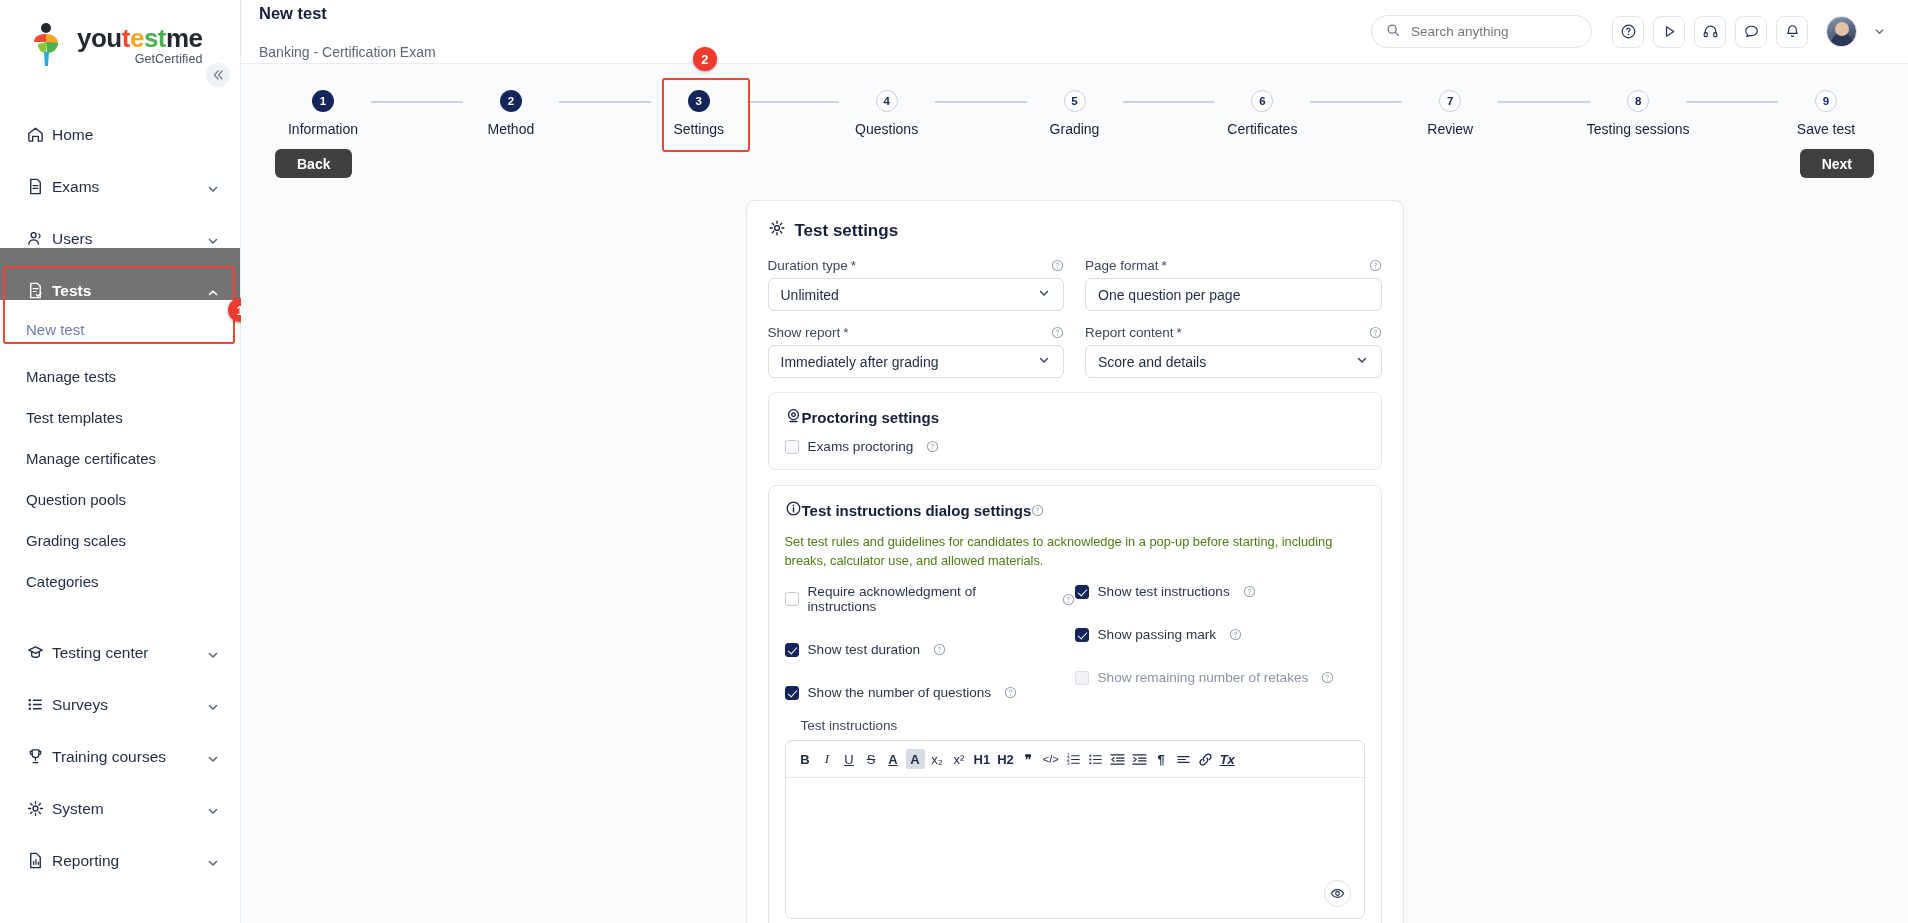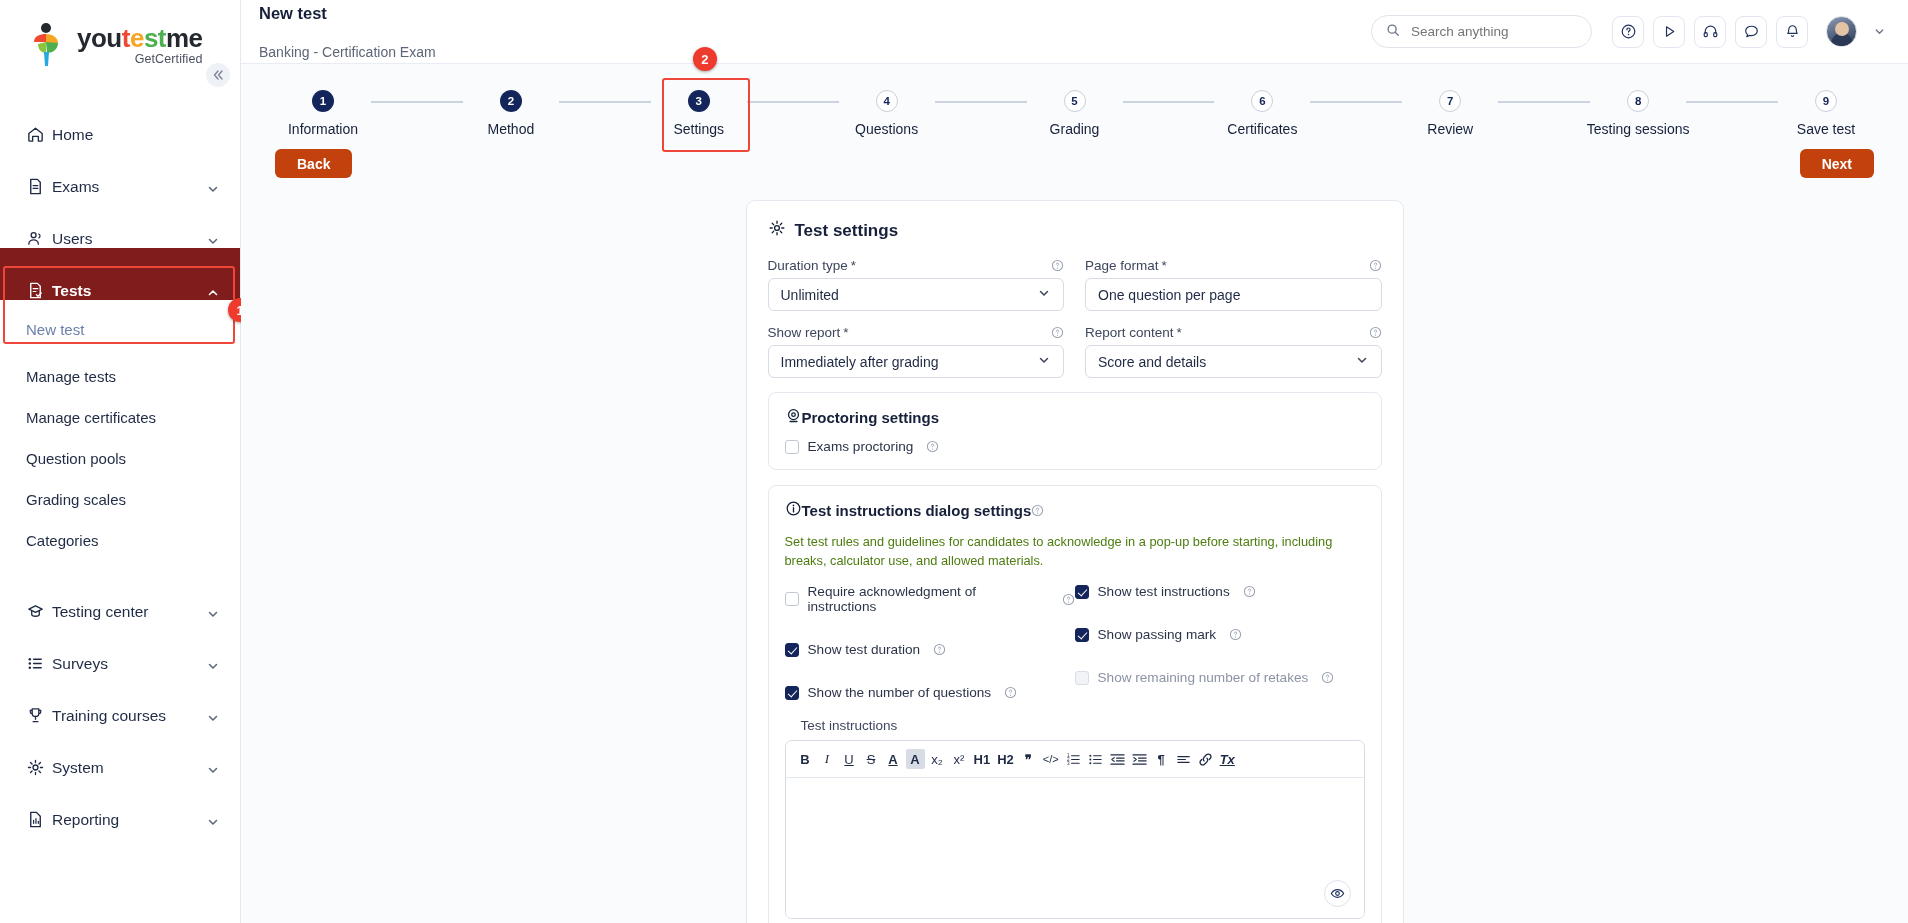--- a/index.html
+++ b/index.html
@@ -39,21 +39,21 @@
 
   .nav { margin-top:14px; }
   .nav-item {
     display:flex; align-items:flex-end; height:52px;
     padding:0 20px 0 26px; cursor:pointer; position:relative;
     color:#1f2a44; font-size:15.5px;
   }
   .nav-item .ic { width:26px; flex:0 0 26px; display:flex; align-items:center; }
   .nav-item .lbl { flex:1; }
   .nav-item .chev { color:#5a6478; display:flex; align-items:center; }
-  .nav-item.active { background:#7f1d1d; color:#ffffff; font-weight:700; }
+  .nav-item.active { background:#737373; color:#ffffff; font-weight:700; }
   .nav-item.active .chev, .nav-item.active .ic { color:#ffffff; }
   .nav-sub {
     display:flex; align-items:center; height:38px;
     padding-left:26px; font-size:15px; color:#1f2a44; cursor:pointer;
   }
   .nav-sub.current { color:#6b7fa8; }
 
   
   .anno-box { position:absolute; border:2.5px solid #f0463a; border-radius:3px; pointer-events:none; }
   .anno-badge {
@@ -113,21 +113,21 @@
     display:flex; align-items:center; justify-content:center;
     font-size:11.5px; font-weight:700;
   }
   .step-circle.done { background:#14255c; color:#fff; }
   .step-circle.todo { background:#fff; color:#14255c; border:1px solid #c9cfdc; }
   .step-label { margin-top:9px; font-size:14px; color:#16203a; white-space:nowrap; }
   .step-line { flex:1; height:2px; background:#ccd3e0; margin-top:11px; min-width:40px; }
 
   .nav-buttons { display:flex; justify-content:space-between; padding:12px 34px 0 34px; }
   .btn {
-    background:#c2410c; color:#fff; border:none; border-radius:6px;
+    background:#404040; color:#fff; border:none; border-radius:6px;
     height:29px; padding:0 22px; font-size:14px; font-weight:700; cursor:pointer;
     font-family:"Liberation Sans", sans-serif;
   }
 
   
   .card-area { display:flex; justify-content:center; margin-top:22px; }
   .card {
     width:658px; background:#fff; border:1px solid #e4e8ef; border-radius:9px;
     padding:18px 21px 0 21px;
   }
@@ -284,20 +284,23 @@
             </svg>
         </span>
       </div>
 
       <div style="padding-top:10px">
         <div class="nav-sub current">
           <span>New test</span>
         </div>
         <div class="nav-sub" style="margin-top:9px">
           <span>Manage tests</span>
+        </div>
+        <div class="nav-sub" style="margin-top:3px">
+          <span>Test templates</span>
         </div>
         <div class="nav-sub" style="margin-top:3px">
           <span>Manage certificates</span>
         </div>
         <div class="nav-sub" style="margin-top:3px">
           <span>Question pools</span>
         </div>
         <div class="nav-sub" style="margin-top:3px">
           <span>Grading scales</span>
         </div>

